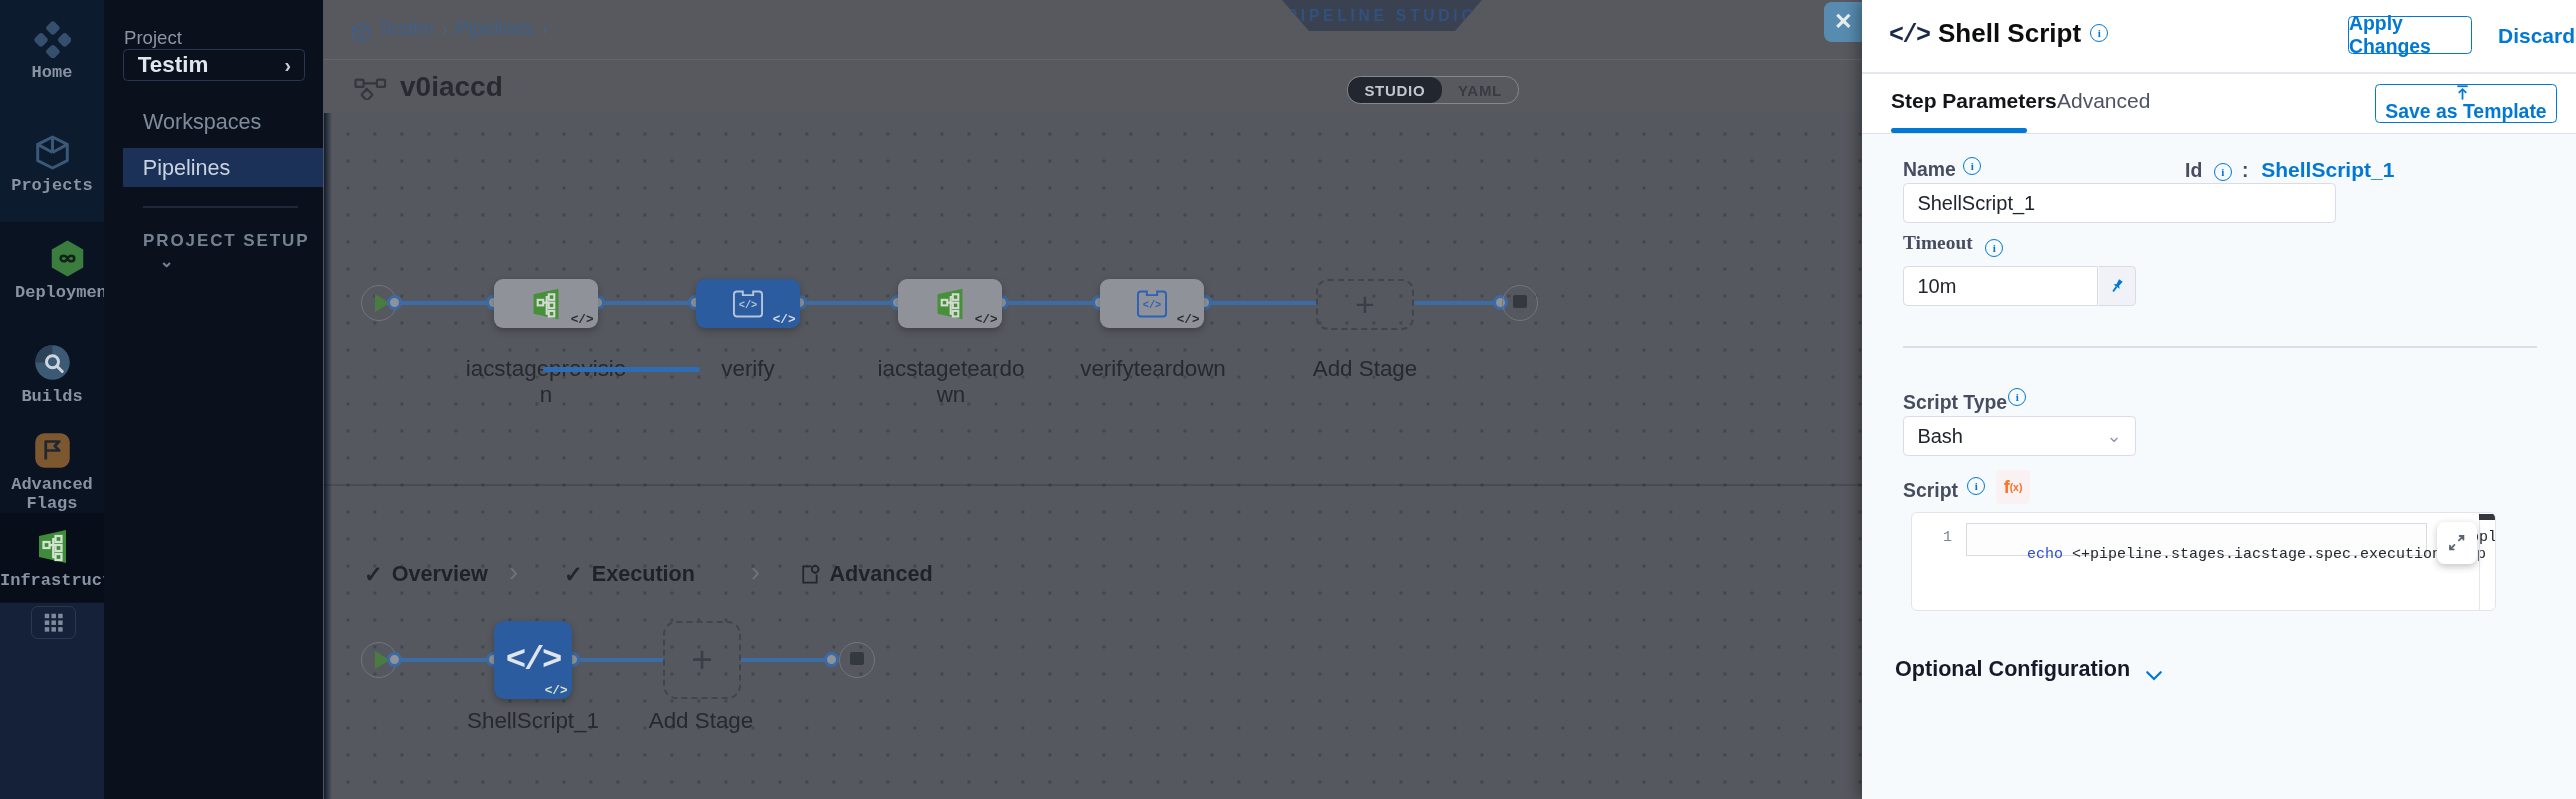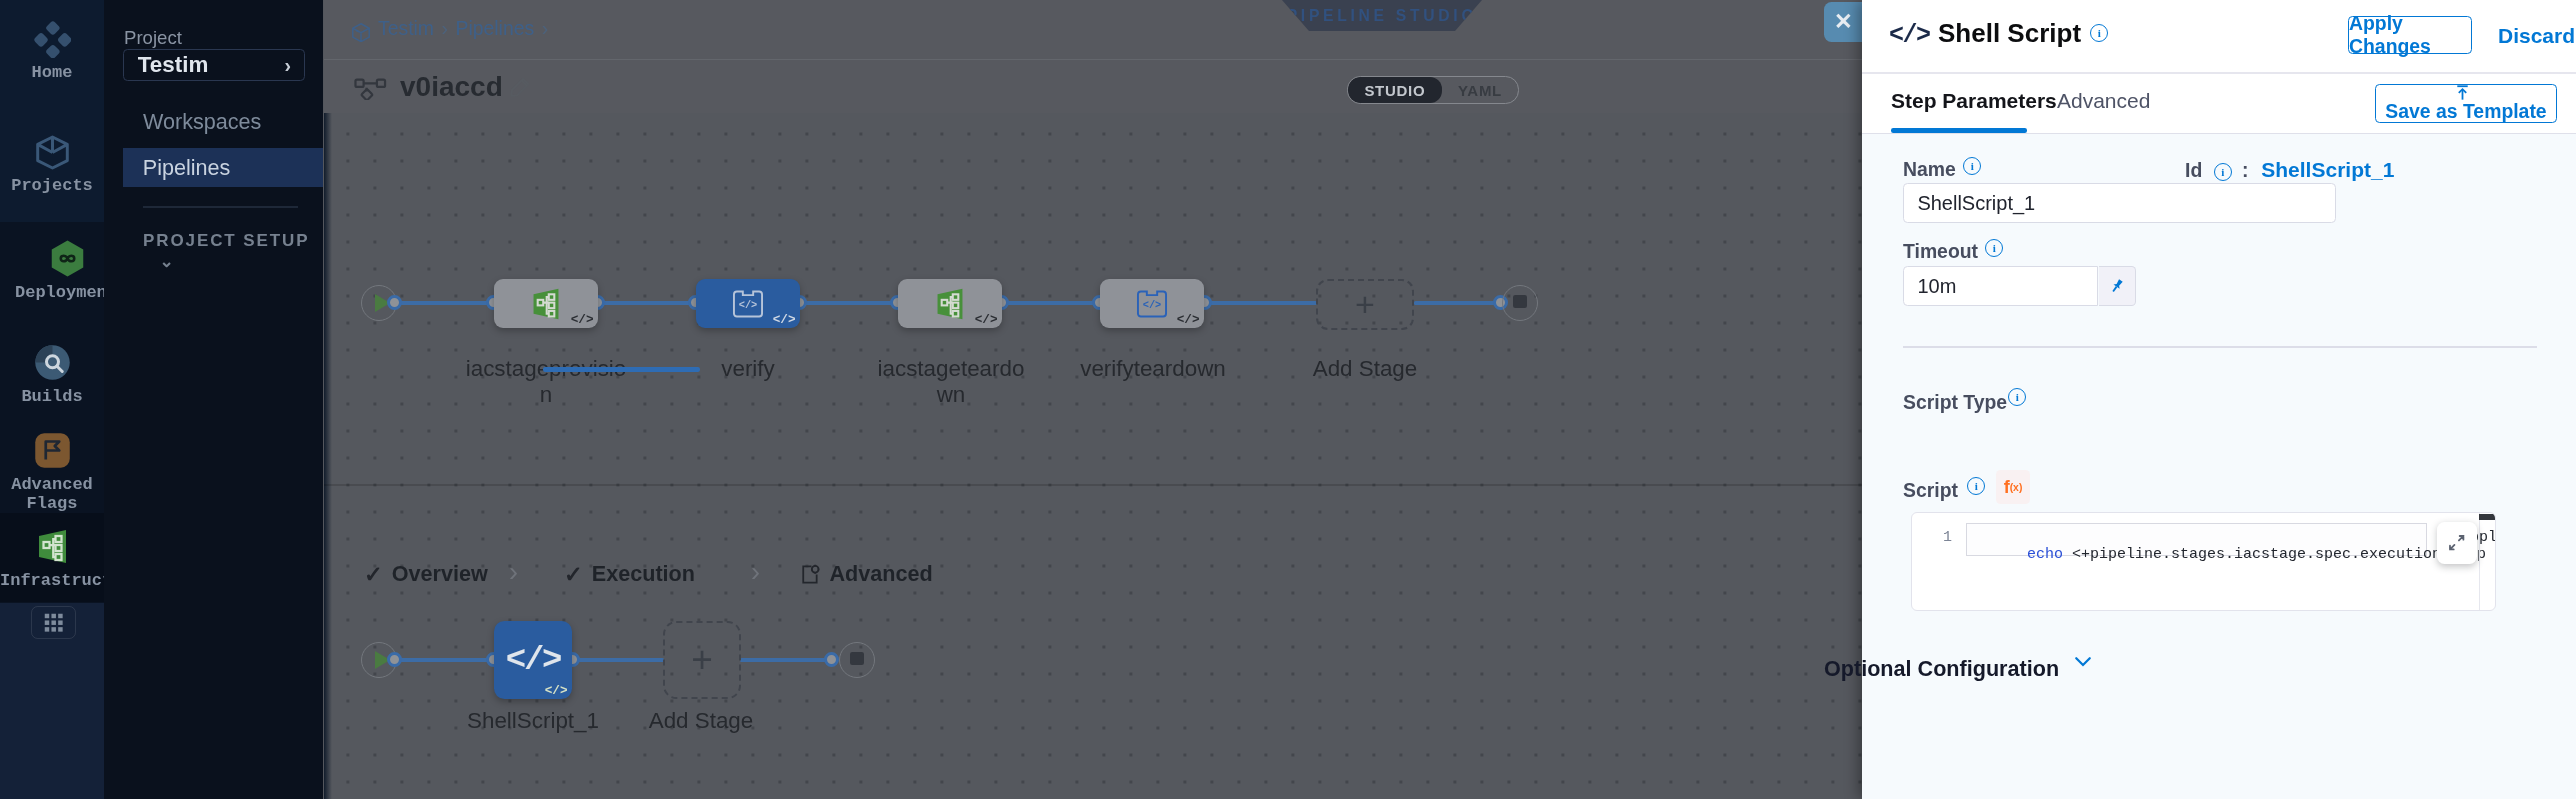--- a/index.html
+++ b/index.html
@@ -433,39 +433,43 @@
   <span class="abs f-label" style="left:1903px;top:158px;">Name</span>
   <span class="abs info-i" style="left:1963px;top:157px;">i</span>
   <span class="abs" style="left:2185px;top:158px;font-size:19.4px;color:#474d5f;font-weight:600;">
     <span>Id</span>
     <span class="info-i" style="margin:0 4.5px 0 6px;">i</span>
     <span>:</span>
     <span class="link-blue" style="margin-left:7.5px;">ShellScript_1</span>
   </span>
   <div class="abs f-input" style="left:1903px;top:183px;width:433px;height:40px;">ShellScript_1</div>
 
-  <span class="abs f-label" style="left:1903px;top:240px;">Timeout</span>
+  <span class="abs f-label" style="left:1903px;top:232px;font-family:Liberation Serif, serif;">Timeout</span>
   <span class="abs info-i" style="left:1985px;top:239px;">i</span>
   <div class="abs f-input" style="left:1903px;top:266px;width:195px;height:40px;border-radius:4.5px 0 0 4.5px;">10m</div>
   <div class="abs ctr" style="left:2099px;top:266px;width:37px;height:40px;background:#f1f1f8;border:1.5px solid #d9dbe6;border-left:none;
        border-radius:0 4.5px 4.5px 0;box-sizing:border-box;">
     <span>
       <svg width="18" height="18" viewBox="0 0 24 24">
           <g transform="rotate(35 12 12)">
         <path d="M9 3 h6 l-1 7 3 3 H7 l3 -3 Z" fill="#0278d5"></path>
             <line x1="12" y1="13" x2="12" y2="21" stroke="#0278d5" stroke-width="2.4"></line>
           </g>
         </svg>
       </span>
   </div>
 
   <div class="hr" style="left:1903px;top:346px;width:634px;"></div>
 
   <span class="abs f-label" style="left:1903px;top:391px;">Script Type</span>
   <span class="abs info-i" style="left:2008px;top:388px;">i</span>
+  <div class="abs f-input" style="left:1903px;top:416px;width:233px;height:40px;justify-content:space-between;">
+    <span>Bash</span>
+    <span class="chev-gray">⌄</span>
+  </div>
 
   <span class="abs f-label" style="left:1903px;top:479px;">Script</span>
   <span class="abs info-i" style="left:1967px;top:477px;">i</span>
   <div class="abs fx-btn ctr" style="left:1996px;top:470px;width:34px;height:34px;">
     <span>f</span>
       <sub>(x)</sub>
   </div>
 
   <div id="editor">
     <div id="curline"></div>
@@ -481,21 +485,21 @@
     <span>
       <svg width="19.4" height="19.4" viewBox="0 0 26 26">
           <g stroke="#5b6270" stroke-width="2.4" fill="none" stroke-linecap="round">
         <path d="M16 10 22 4 M17 4 h5 v5"></path>
             <path d="M10 16 4 22 M9 22 H4 v-5"></path>
           </g>
         </svg>
       </span>
   </div>
 
-  <div class="abs" style="left:1824px;top:656px;display:flex;align-items:flex-start;">
+  <div class="abs" style="left:1895px;top:656px;display:flex;align-items:flex-end;">
     <span class="opt-cfg">Optional Configuration</span>
     <span style="margin-left:15px;display:inline-flex;">
       <svg width="18" height="12" viewBox="0 0 24 16">
           <path d="M3 3 12 12 21 3" fill="none" stroke="#0278d5" stroke-width="3" stroke-linecap="round"></path>
         </svg>
       </span>
   </div>
 
 </div>
 

